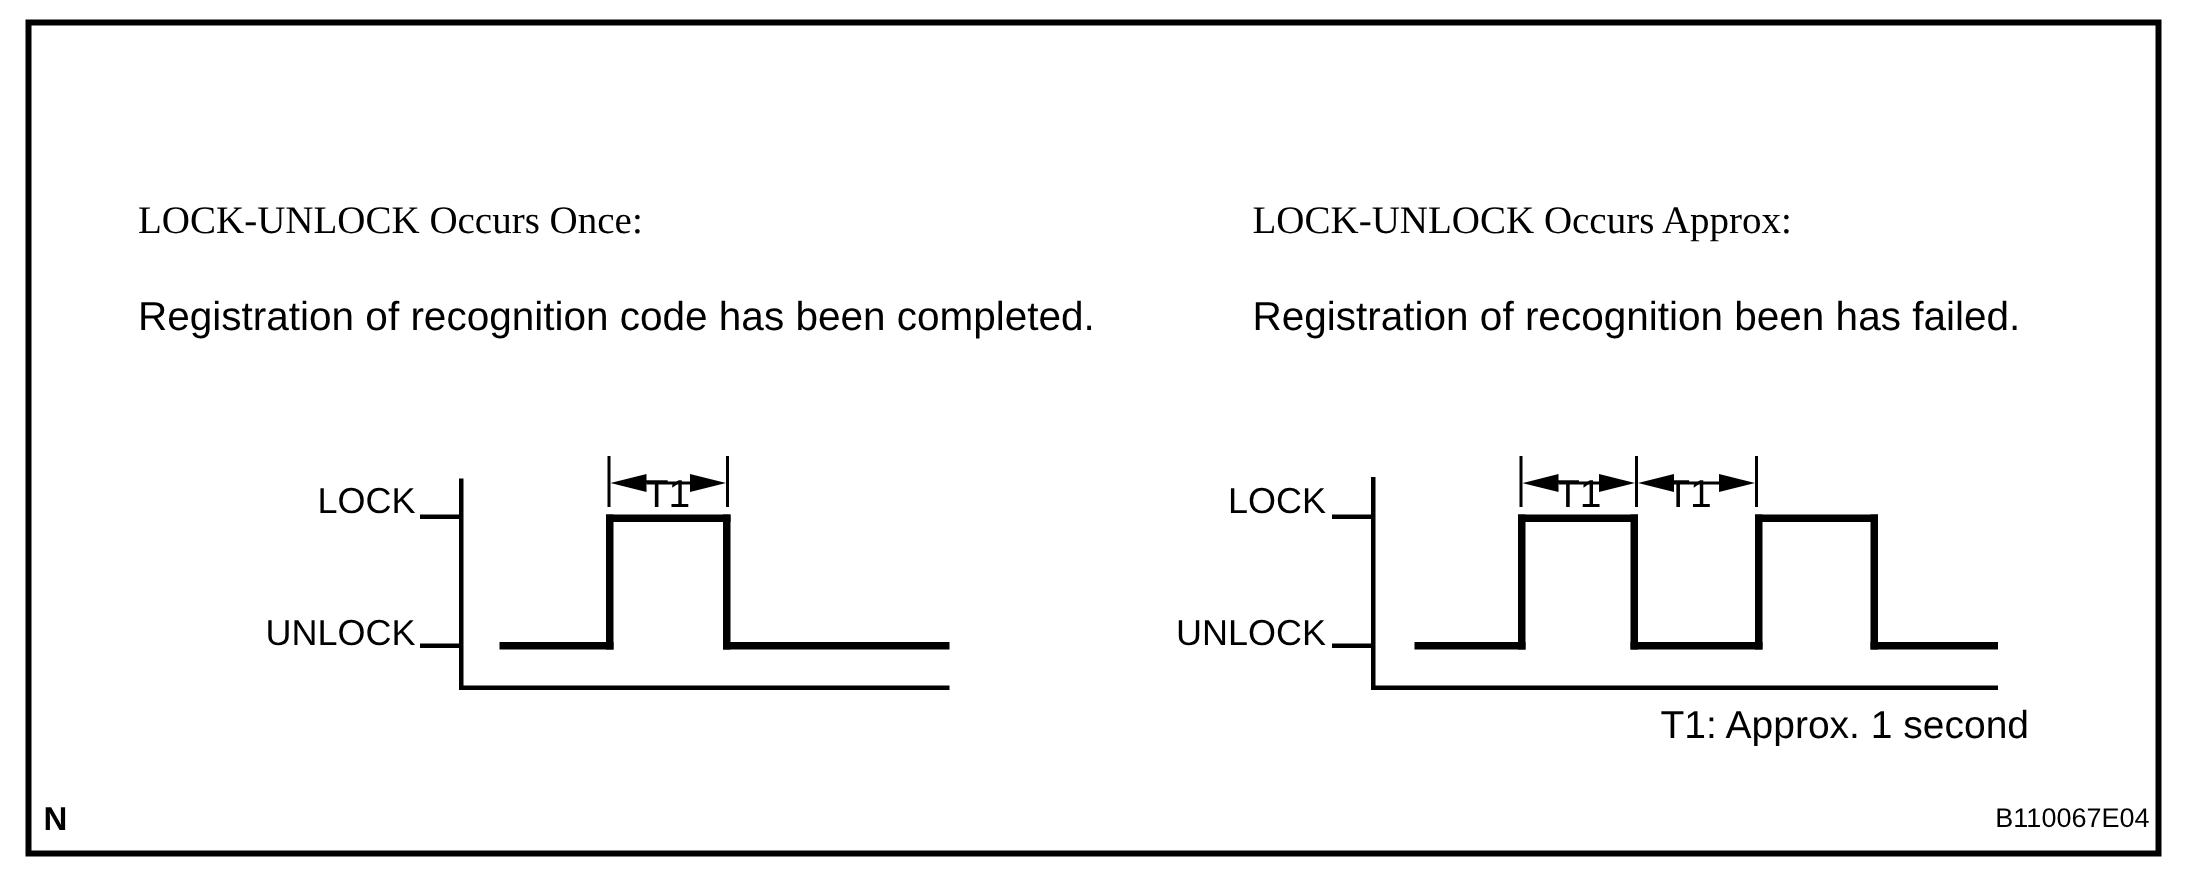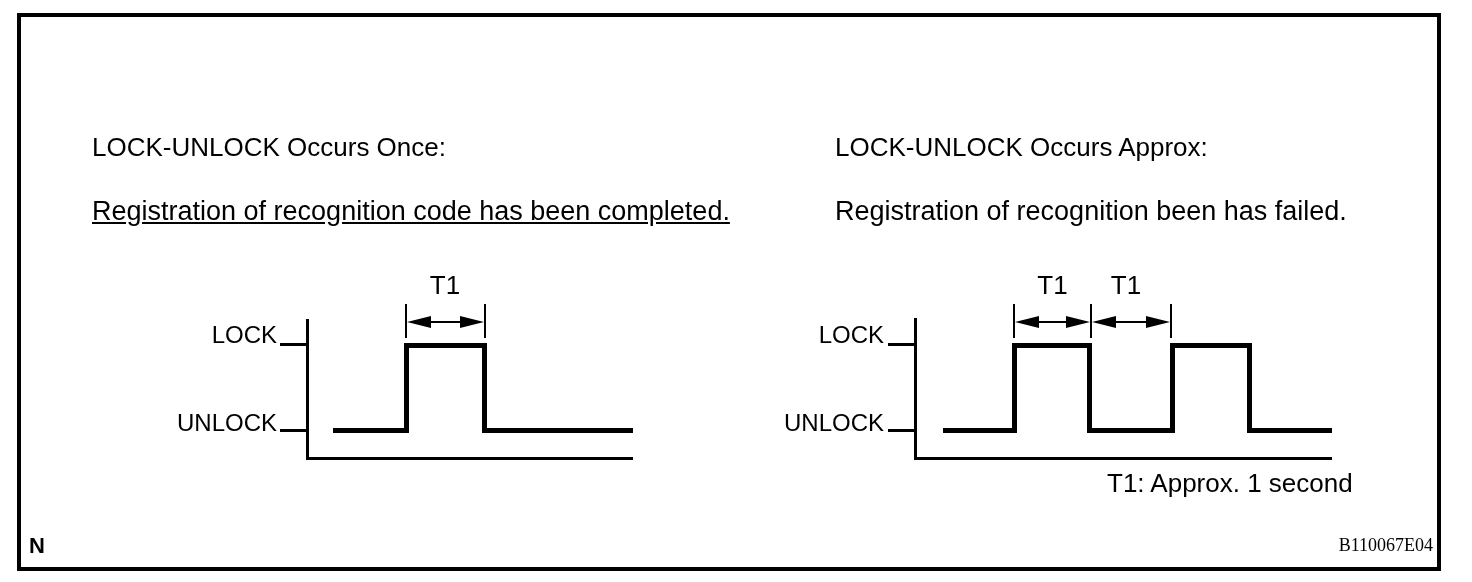--- a/index.html
+++ b/index.html
@@ -13,24 +13,24 @@
     overflow: hidden;
   }
   .frame {
     position: absolute;
     left: 17px; top: 13px;
     width: 1424px; height: 558px;
     border: 4px solid #000000;
     box-sizing: border-box;
   }
   .txt { position: absolute; white-space: nowrap; line-height: 1; }
-  .heading { font-size: 26px; }
+  .heading { font-size: 26px; font-family: Liberation Serif, serif; }
   .desc { font-size: 27px; }
   .sig-label { font-size: 24px; text-align: right; }
-  .t1 { font-size: 26px; text-align: center; }
+  .t1 { font-size: 26px; text-align: center; margin-top: 44px; }
   .note { font-size: 26px; }
   .pagemark { font-size: 22px; font-weight: bold; }
   .figcode { font-size: 18px; text-align: right; }
   .hline, .vline, .wave { position: absolute; background: #000000; }
   .dim-arrow { position: absolute; height: 14px; display: flex; align-items: center; }
   .dim-arrow .head-l {
     width: 0; height: 0; flex: 0 0 auto;
     border-top: 6px solid transparent; border-bottom: 6px solid transparent;
     border-right: 24px solid #000000;
   }
@@ -42,21 +42,21 @@
   }
 </style>
 </head>
 <body>
 
 <div class="canvas">
   <div class="frame"></div>
 
   <div>
     <div class="txt heading" style="left:92px; top:134px;">LOCK-UNLOCK Occurs Once:</div>
-    <div class="txt desc" style="left:92px; top:198px;text-decoration:underline;">Registration of recognition code has been completed.</div>
+    <div class="txt desc" style="left:92px; top:198px;">Registration of recognition code has been completed.</div>
 
     <div class="txt t1" style="left:404px; top:272px; width:82px;">T1</div>
     <div class="vline" style="left:405px; top:304px; width:2px; height:34px;"></div>
     <div class="vline" style="left:484px; top:304px; width:2px; height:34px;"></div>
     <div class="dim-arrow" style="left:407px; top:315px; width:77px;">
       <span class="head-l"></span>
       <span class="shaft"></span>
       <span class="head-r"></span>
     </div>
 
@@ -114,14 +114,14 @@
       <div class="wave" style="left:1170px; top:343px; width:5px; height:90px;"></div>
       <div class="wave" style="left:1170px; top:343px; width:82px; height:5px;"></div>
       <div class="wave" style="left:1247px; top:343px; width:5px; height:90px;"></div>
       <div class="wave" style="left:1247px; top:428px; width:85px; height:5px;"></div>
     </div>
 
     <div class="txt note" style="left:1107px; top:470px;">T1: Approx. 1 second</div>
   </div>
 
   <div class="txt pagemark" style="left:29px; top:535px;">N</div>
-  <div class="txt figcode" style="left:1233px; top:536px; width:200px;font-family:Liberation Serif, serif;">B110067E04</div>
+  <div class="txt figcode" style="left:1233px; top:536px; width:200px;">B110067E04</div>
 </div>
 
 </body></html>

